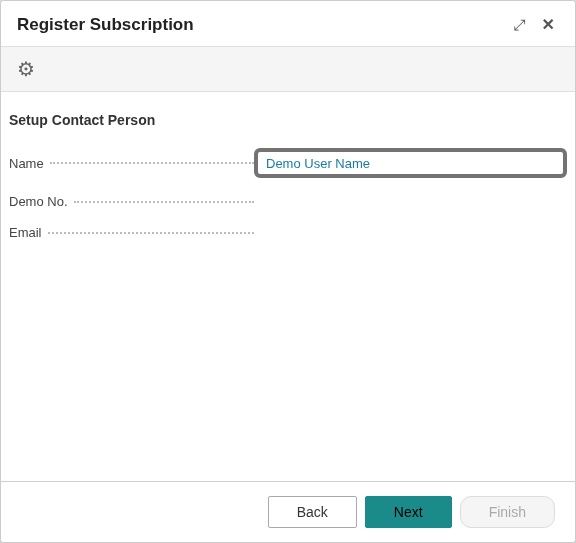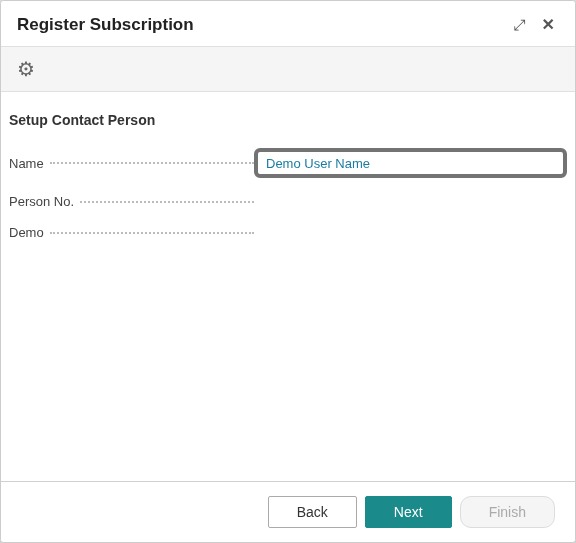--- a/index.html
+++ b/index.html
@@ -141,21 +141,21 @@
       font-size: 14px;
       border-radius: 2px;
       cursor: pointer;
       border: 1px solid #aaa;
       background: #fff;
       color: #333;
     }
 
     .btn-primary {
       background: #1a8a8a;
-      color: #ffffff;
+      color: #000000;
       border: 1px solid #1a8a8a;
     }
 
     .btn-disabled {
       color: #aaa;
       background: #f5f5f5;
       border-color: #ddd;
       cursor: default;
       border-radius: 11px;
     }
@@ -187,28 +187,28 @@
     <div class="form-row">
       <div class="label-dots-row">
         <span class="label-text">Name</span>
         <div class="dots-line"></div>
       </div>
       <input class="form-input" type="text" value="Demo User Name" style="">
     </div>
 
     <div class="form-row">
       <div class="label-dots-row">
-        <span class="label-text">Person No.</span>
+        <span class="label-text">Demo No.</span>
         <div class="dots-line"></div>
       </div>
     </div>
 
     <div class="form-row">
       <div class="label-dots-row">
-        <span class="label-text">Demo</span>
+        <span class="label-text">Email</span>
         <div class="dots-line"></div>
       </div>
     </div>
   </div>
 
   <div class="dialog-footer">
     <button class="btn">Back</button>
     <button class="btn btn-primary">Next</button>
     <button class="btn btn-disabled" disabled="">Finish</button>
   </div>

